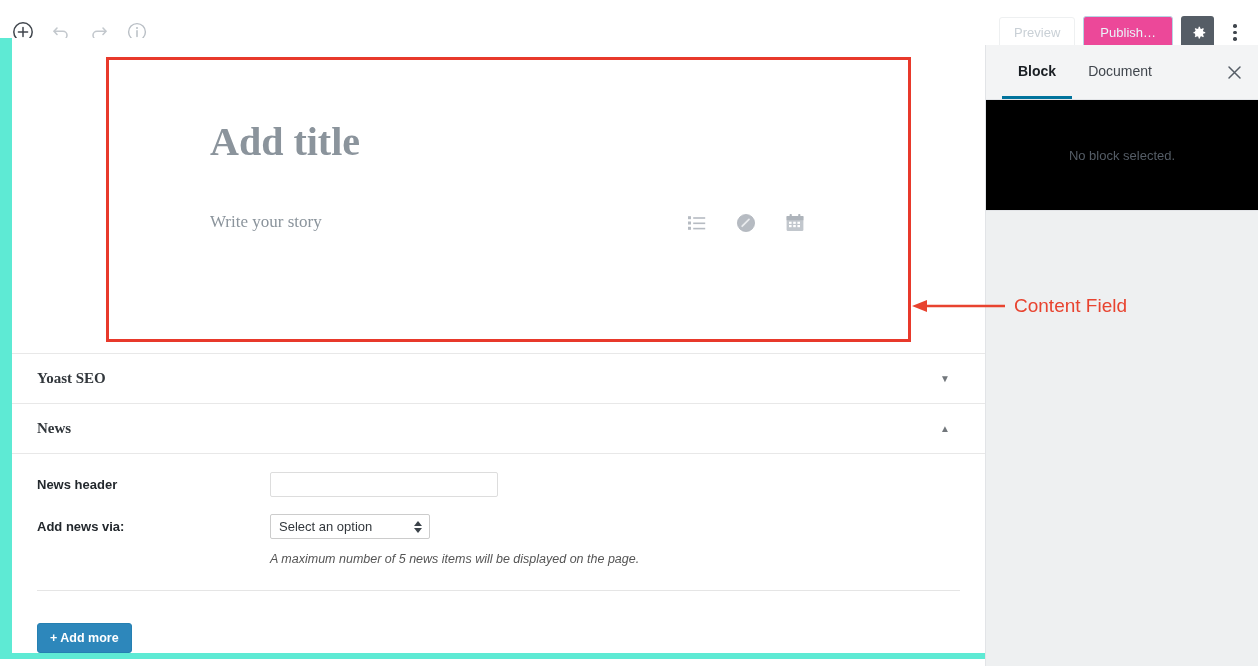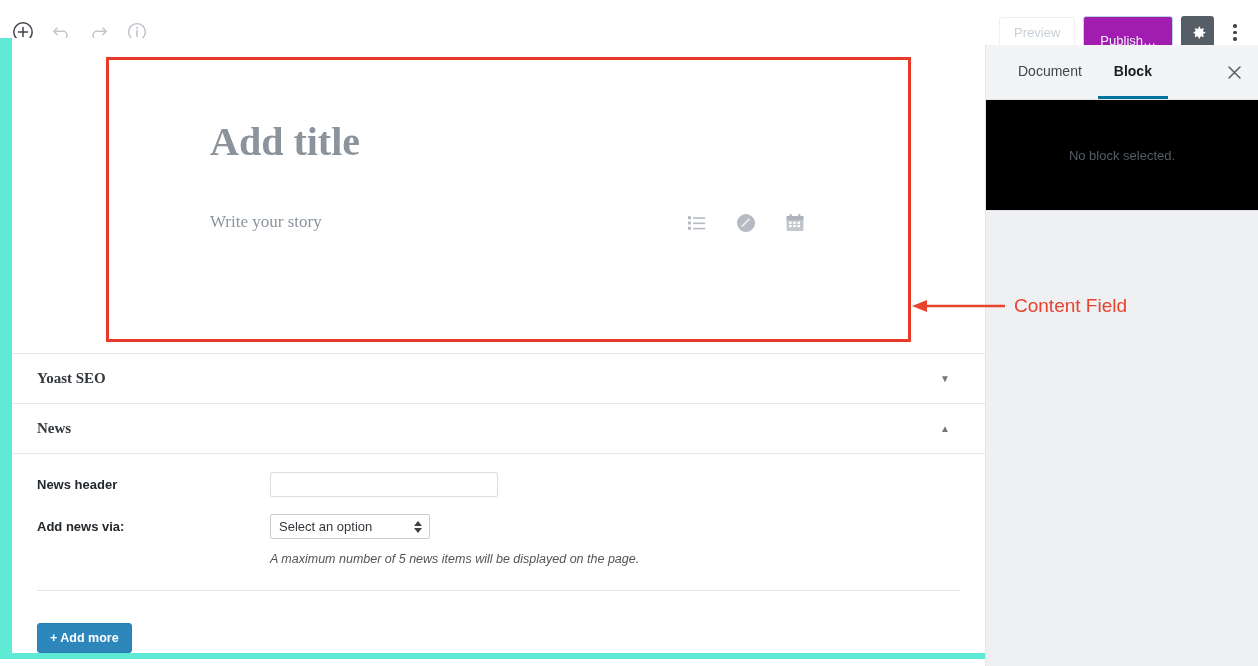--- a/index.html
+++ b/index.html
@@ -67,24 +67,24 @@
     background: #ffffff;
     border: 1px solid #eef0f1;
     border-radius: 3px;
     cursor: pointer;
     font-family: "Liberation Sans", sans-serif;
     line-height: 30px;
   }
 
   .btn-publish {
     height: 33px;
-    padding: 8px 16px;
+    padding: 0 16px;
     font-size: 13px;
     color: #eaf3f9;
-    background: #a21caf;
+    background: #ec4899;
     border: 1px solid #b7d4e4;
     border-radius: 3px;
     cursor: pointer;
     font-family: "Liberation Sans", sans-serif;
     line-height: 31px;
   }
 
   .btn-gear {
     width: 33px; height: 33px;
     background: #555d66;
@@ -539,22 +539,22 @@
 
         <div class="divider"></div>
 
         <button class="btn-addmore">+ Add more</button>
       </div>
     </div>
   </div>
 
   <div class="sidebar">
     <div class="sidebar-tabs">
+      <button class="tab active">Block</button>
       <button class="tab">Document</button>
-      <button class="tab active">Block</button>
       <button class="sidebar-close">
         <svg width="15" height="15" viewBox="0 0 15 15">
           <path d="M2 2 L13 13 M13 2 L2 13" stroke="#555d66" stroke-width="1.5" stroke-linecap="round"></path>
         </svg>
       </button>
     </div>
     <div class="sidebar-panel">
       <span class="no-block-text">No block selected.</span>
     </div>
   </div>

